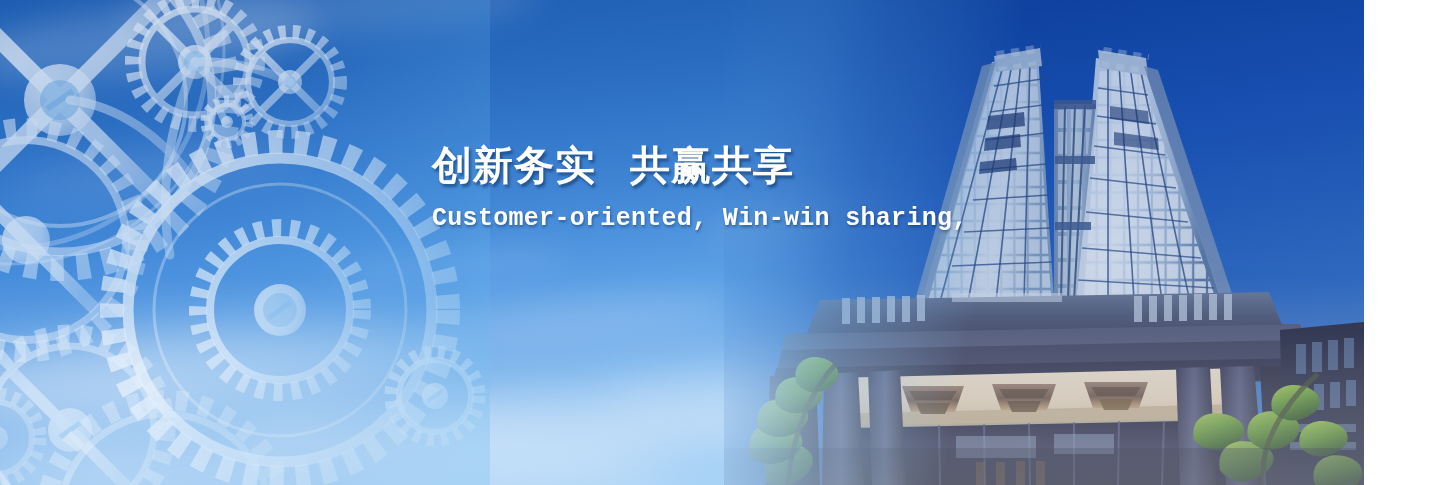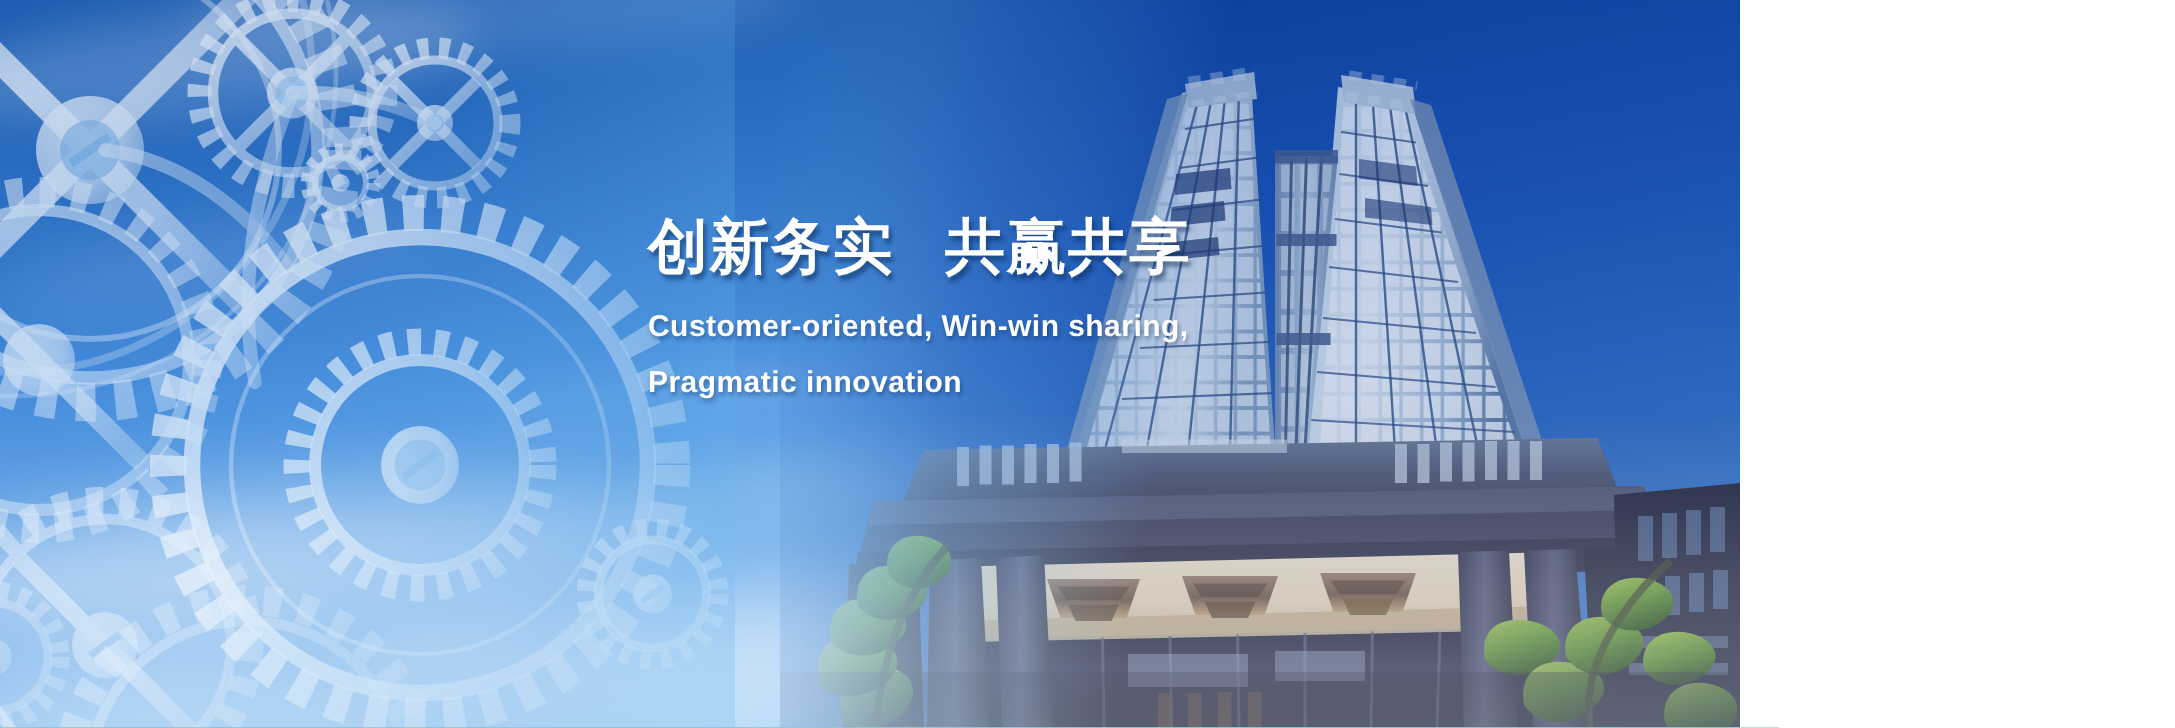--- a/index.html
+++ b/index.html
@@ -1,24 +1,24 @@
 <!DOCTYPE html>
 <html><head>
 <meta charset="utf-8">
 <title>Corporate Banner</title>
 <style>
   html,body{margin:0;padding:0;background:#fff;}
   body{font-family:"Liberation Sans","DejaVu Sans",sans-serif;}
 
   .banner{
     position:relative;
-    width:1160px;
+    width:1364px;
     height:485px;
     overflow:hidden;
-    background:#0f766e;
+    background:#6d28d9;
   }
 
   
   .sky{
     position:absolute; inset:0;
     background:
       linear-gradient(170deg,
         #2567bd 0%,
         #2e73c7 14%,
         #3d84d6 30%,
@@ -100,25 +100,26 @@
     font-weight:bold;
     letter-spacing:1px;
     text-shadow:2px 3px 3px rgba(10,40,85,.55);
     white-space:pre;
     margin:0;
   }
   .headline .gap{display:inline-block;width:34px;}
   .subline{
     margin:10px 0 16px 0;
     color:#ffffff;
-    font-size:20px;
+    font-size:25px;
     line-height:37px;
     font-weight:bold;
     letter-spacing:.3px;
     text-shadow:1px 2px 3px rgba(10,40,85,.45);
+    font-family:Liberation Mono, monospace;
   }
   .subline div{white-space:nowrap;}
 </style>
 </head>
 <body>
 
 <div class="banner">
 
   <div class="sky"></div>
   <div class="sky-deep"></div>
@@ -569,17 +570,16 @@
   </div>
 
   <div class="haze"></div>
 
   <div class="copy">
     <div class="headline"><span>创新务实</span><span class="gap"></span><span>共赢共享</span></div>
 
 
     <div class="subline">
       <div>Customer-oriented, Win-win sharing,</div>
-      <div>Pragmatic innovation</div>
     </div>
   </div>
 
 </div>
 
 </body></html>

